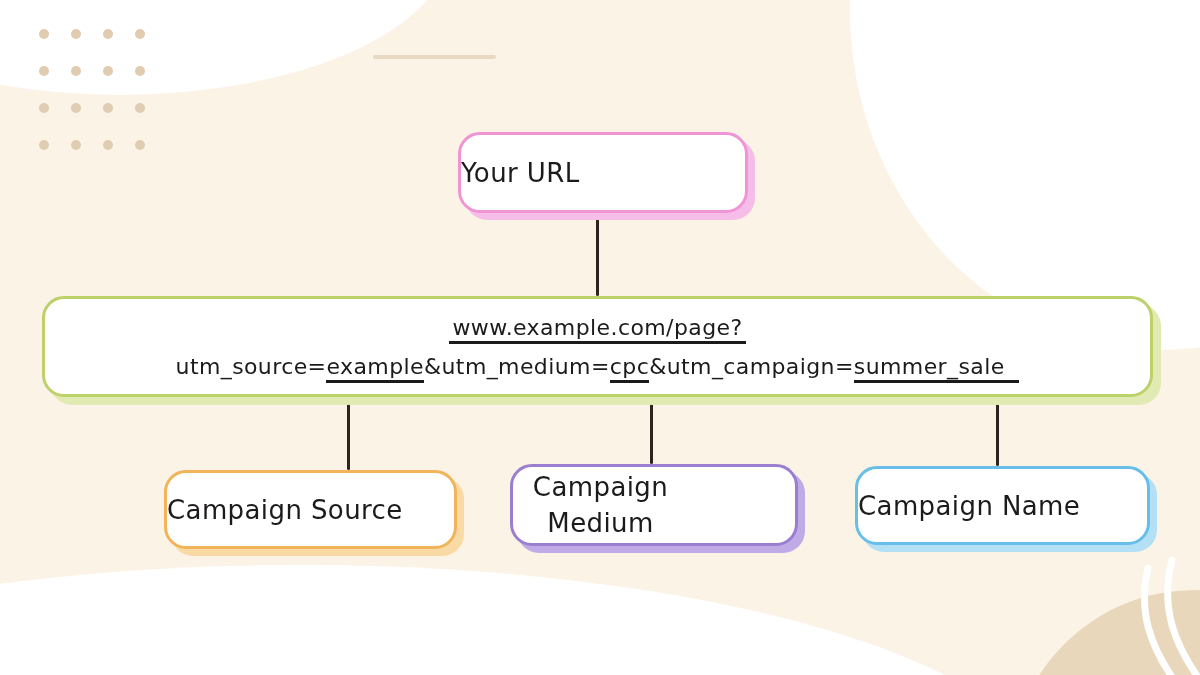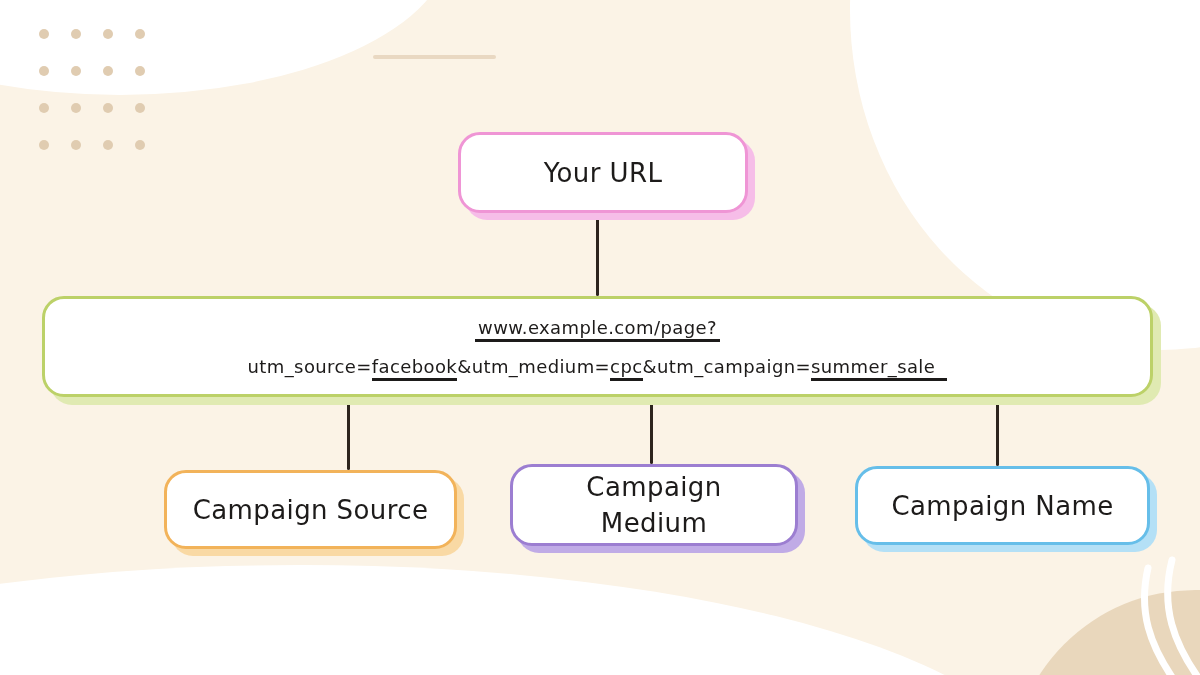--- a/index.html
+++ b/index.html
@@ -11,35 +11,35 @@
   #bg{position:absolute;inset:0;}
   .bg-base{fill:var(--canvas-cream,#fbf3e6);}
   .bg-blob{fill:var(--blob-white,#ffffff);}
   .bg-dot{fill:var(--tan-dot,#e0ccb1);}
   .bg-line{fill:var(--tan-line,#e9d8c2);}
   .bg-circle{fill:var(--tan-circle,#e9d7bc);}
   .bg-stripe{fill:none;stroke:#ffffff;stroke-width:7;stroke-linecap:round;}
 
   .box{
     position:absolute;background:#fff;border-radius:22px;
-    display:flex;align-items:center;justify-content:center;
+    display:flex;align-items:center;justify-content:flex-start;
     text-align:center;font-size:26px;letter-spacing:.4px;
     color:var(--ink,#1d1b1a);
   }
   .top-box{
     left:458px;top:132px;width:284px;height:75px;
     border:3px solid var(--pink-border,#ef95d5);
     box-shadow:7px 7px 0 var(--pink-shadow,#f6bde8);
   }
   .url-box{
     left:42px;top:296px;width:1105px;height:95px;
     border:3px solid var(--green-border,#bcd168);
     box-shadow:8px 8px 0 var(--green-shadow,#e0eab2);
     flex-direction:column;justify-content:center;
-    font-size:18px;line-height:39px;letter-spacing:.4px;
+    font-size:22px;line-height:39px;letter-spacing:.4px;
   }
   .bottom-box{font-size:26px;}
   .box-source{
     left:164px;top:470px;width:287px;height:73px;
     border:3px solid var(--orange-border,#f2b35a);
     box-shadow:7px 7px 0 var(--orange-shadow,#f9d9a4);
   }
   .box-medium{
     left:510px;top:464px;width:282px;height:76px;
     border:3px solid var(--purple-border,#9c7ed1);
@@ -105,21 +105,21 @@
   <div class="connector conn-name"></div>
 
   <div class="box top-box">
     <span class="label">Your URL</span>
   </div>
 
   <div class="box url-box">
     <div class="url-line1">
       <span class="u">www.example.com/page?</span>
     </div>
-    <div class="url-line2" id="url-line2"><span>utm_source=</span><span class="u">facebook</span><span>&amp;utm_medium=</span><span class="u">cpc</span><span>&amp;utm_campaign=</span><span class="u">summer_sale</span><span class="u">&nbsp;&nbsp;</span></div>
+    <div class="url-line2" id="url-line2"><span>utm_source=</span><span class="u">example</span><span>&amp;utm_medium=</span><span class="u">cpc</span><span>&amp;utm_campaign=</span><span class="u">summer_sale</span><span class="u">&nbsp;&nbsp;</span></div>
   </div>
 
   <div class="box bottom-box box-source">
     <span class="label">Campaign Source</span>
   </div>
 
   <div class="box bottom-box box-medium">
     <span class="label">Campaign Medium</span>
   </div>
 

